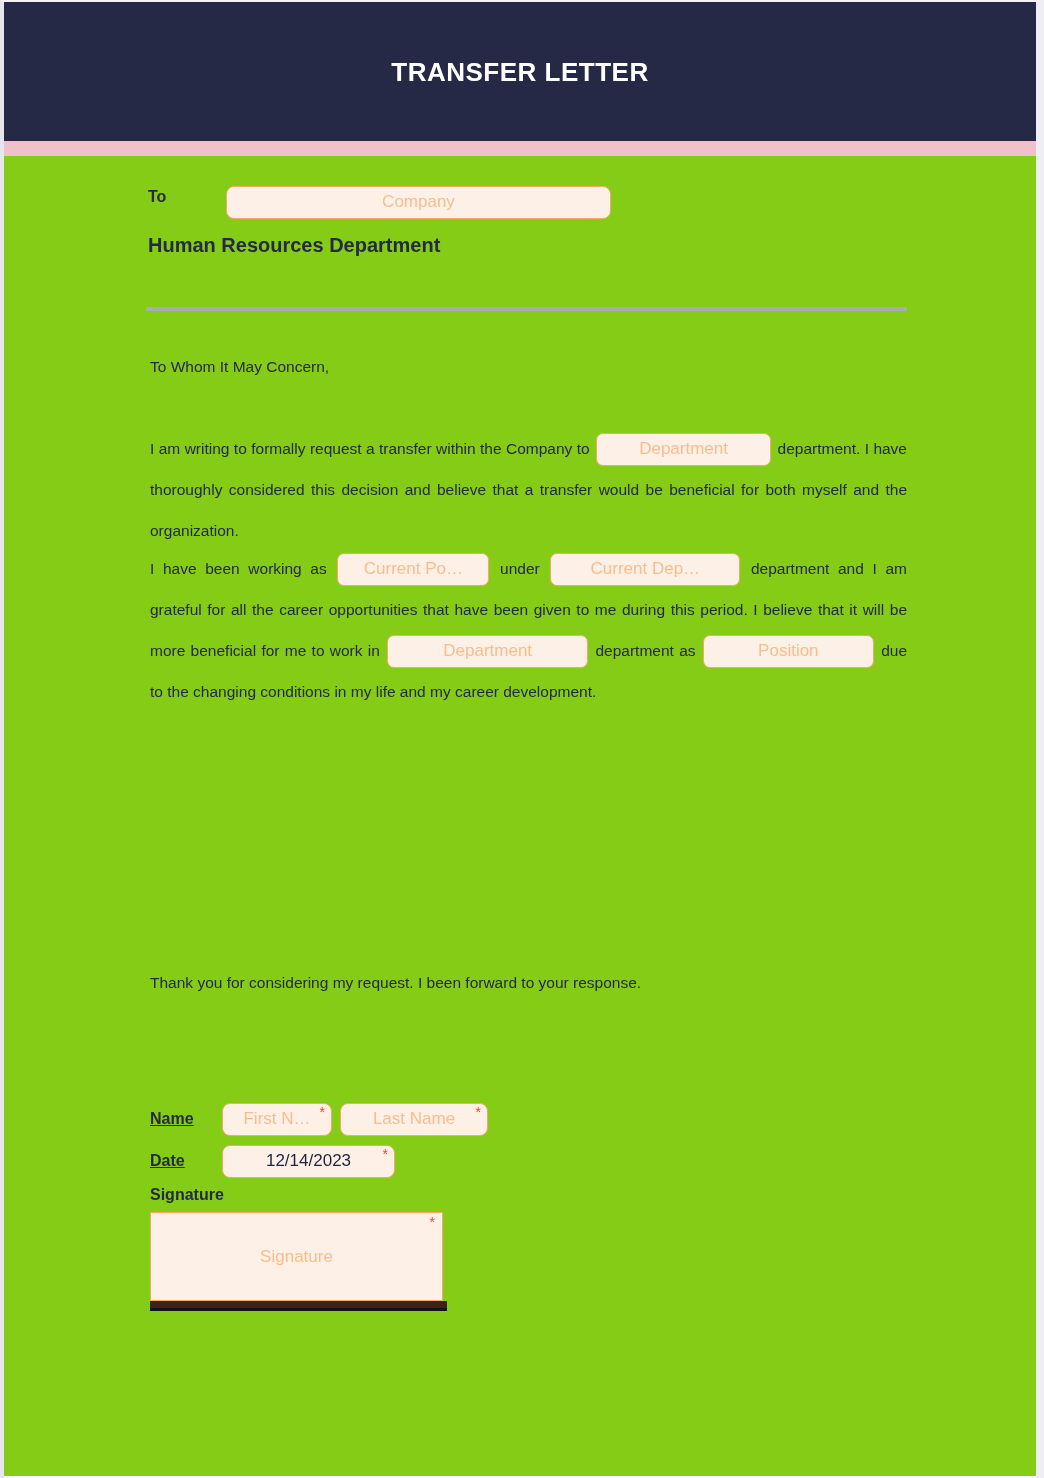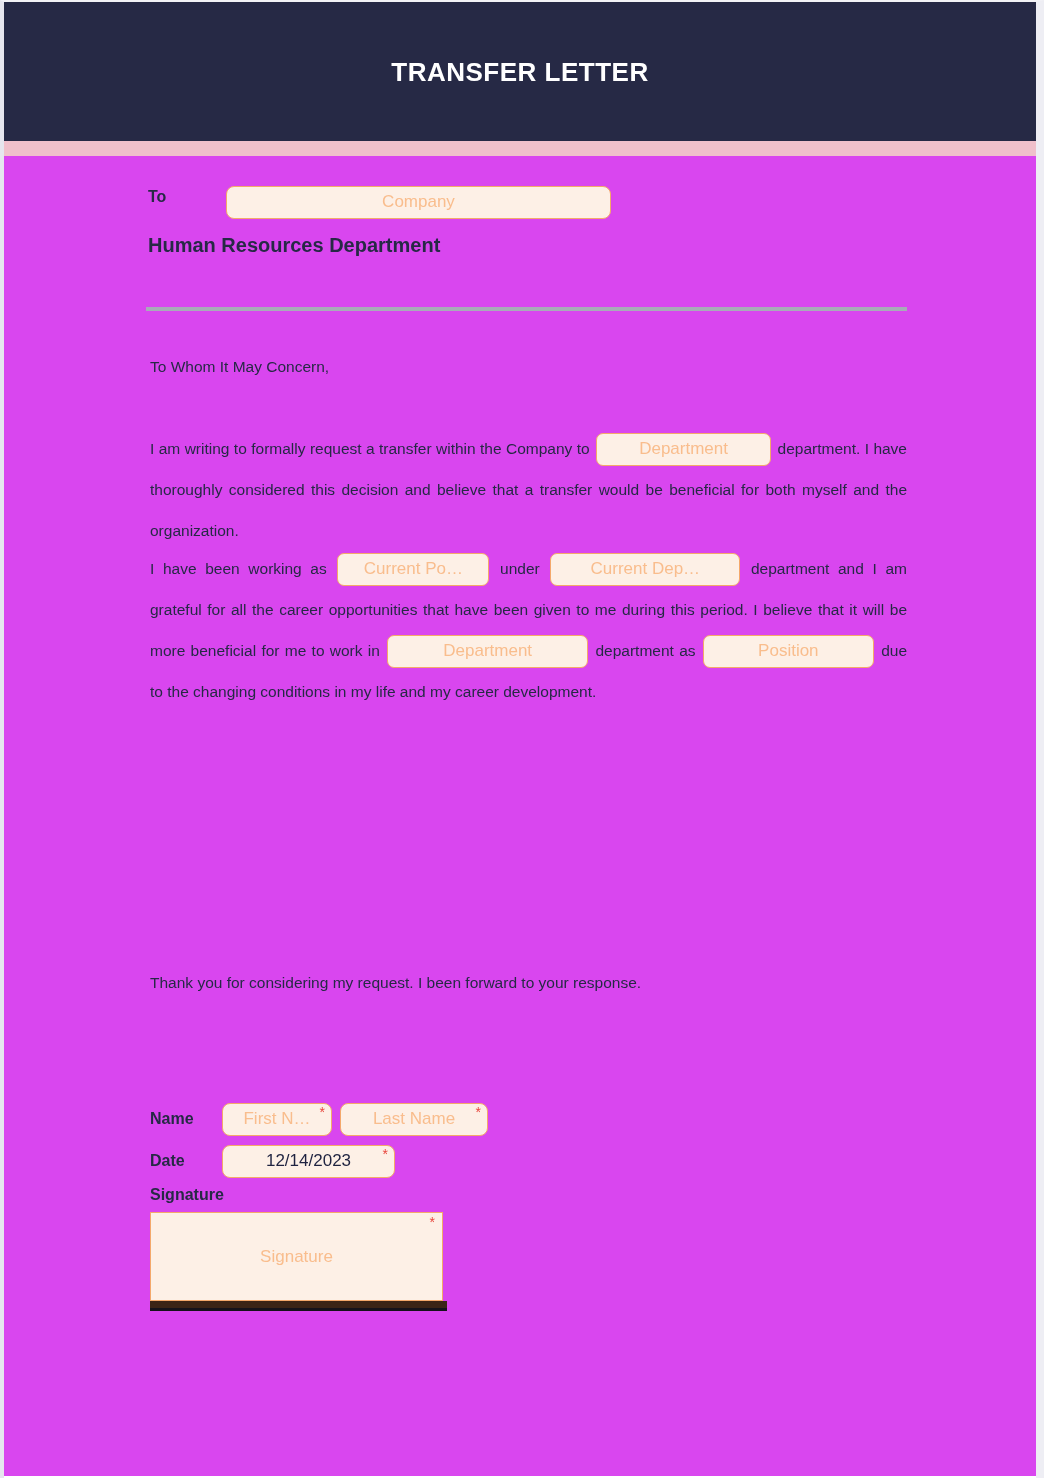--- a/index.html
+++ b/index.html
@@ -57,21 +57,21 @@
     background: #f0c0cb;
   }
 
   
   .content {
     position: absolute;
     left: 0;
     top: 154px;
     width: 1032px;
     height: 1320px;
-    background: #d946ef;
+    background: #84cc16;
   }
 
   
   .to-row {
     position: absolute;
     left: 144px;
     top: 32px;
     display: flex;
     align-items: center;
   }
@@ -177,20 +177,21 @@
     align-items: center;
     margin-bottom: 8px;
     height: 34px;
   }
   .sig-label {
     font-size: 16px;
     font-weight: bold;
     color: #262945;
     width: 72px;
     flex: 0 0 72px;
+    text-decoration: underline;
   }
   .field-first { width: 110px; }
   .field-last  { width: 148px; margin-left: 8px; }
   .field-date  { width: 173px; }
 
   .sig-title {
     font-size: 16px;
     font-weight: bold;
     color: #262945;
     margin-top: 6px;

